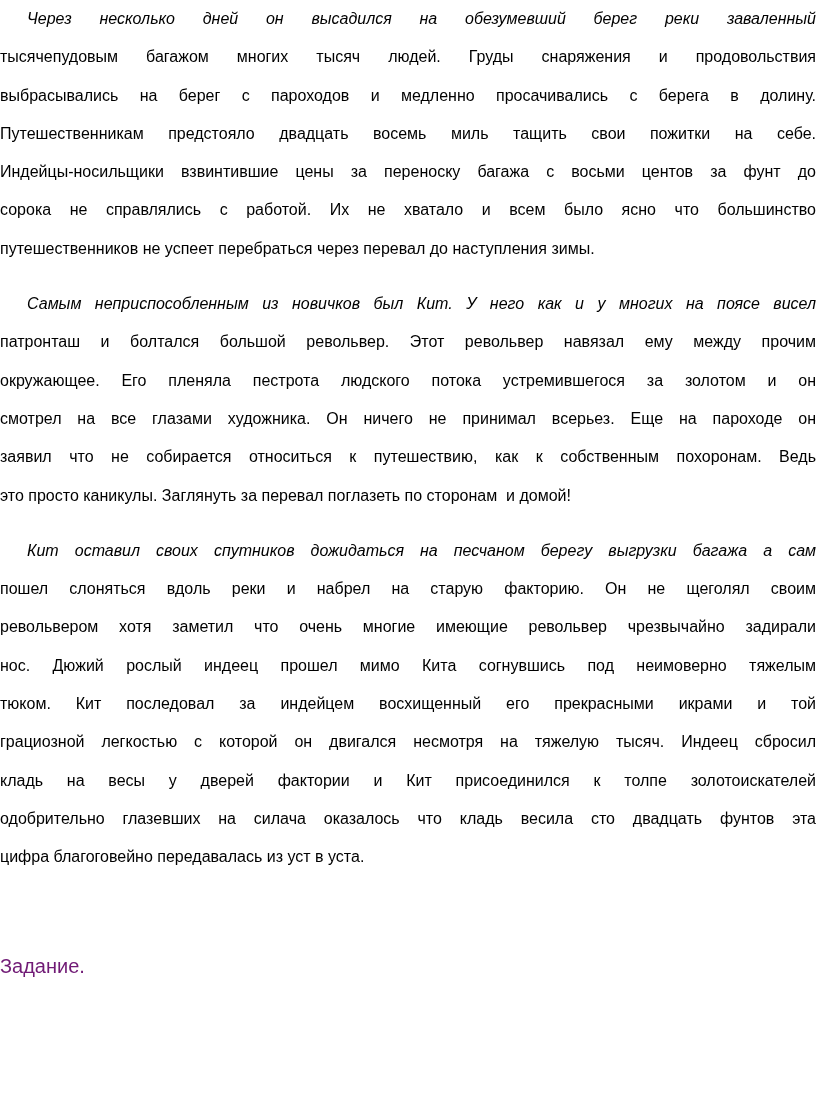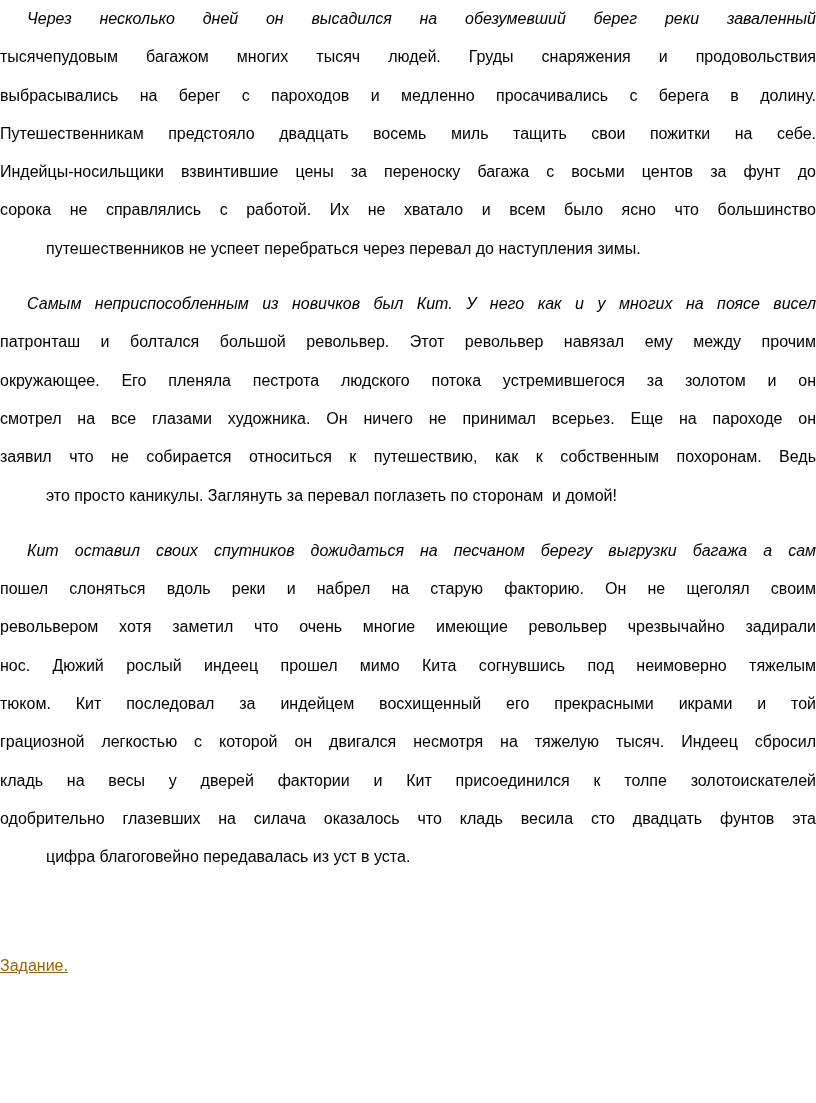--- a/index.html
+++ b/index.html
@@ -32,30 +32,28 @@
     text-align-last: justify;
     color: #000000;
     white-space: normal;
   }
   .line.first {
     text-indent: 27px;
     font-style: italic;
   }
   .line.last {
     text-align-last: left;
-    margin-left: 46px;
   }
   .task {
-    font-size: 16px;
+    font-size: 20px;
     line-height: 38.3px;
     height: 38.3px;
     margin-top: 70px;
     text-align: left;
-    color: #a16207;
-    text-decoration: underline;
+    color: #701a75;
   }
 </style>
 </head>
 <body>
 
 <div class="page">
   <div>
       <div class="para">
         <div class="line first">Через несколько дней он высадился на обезумевший берег реки заваленный</div>
         <div class="line">тысячепудовым багажом многих тысяч людей. Груды снаряжения и продовольствия</div>

